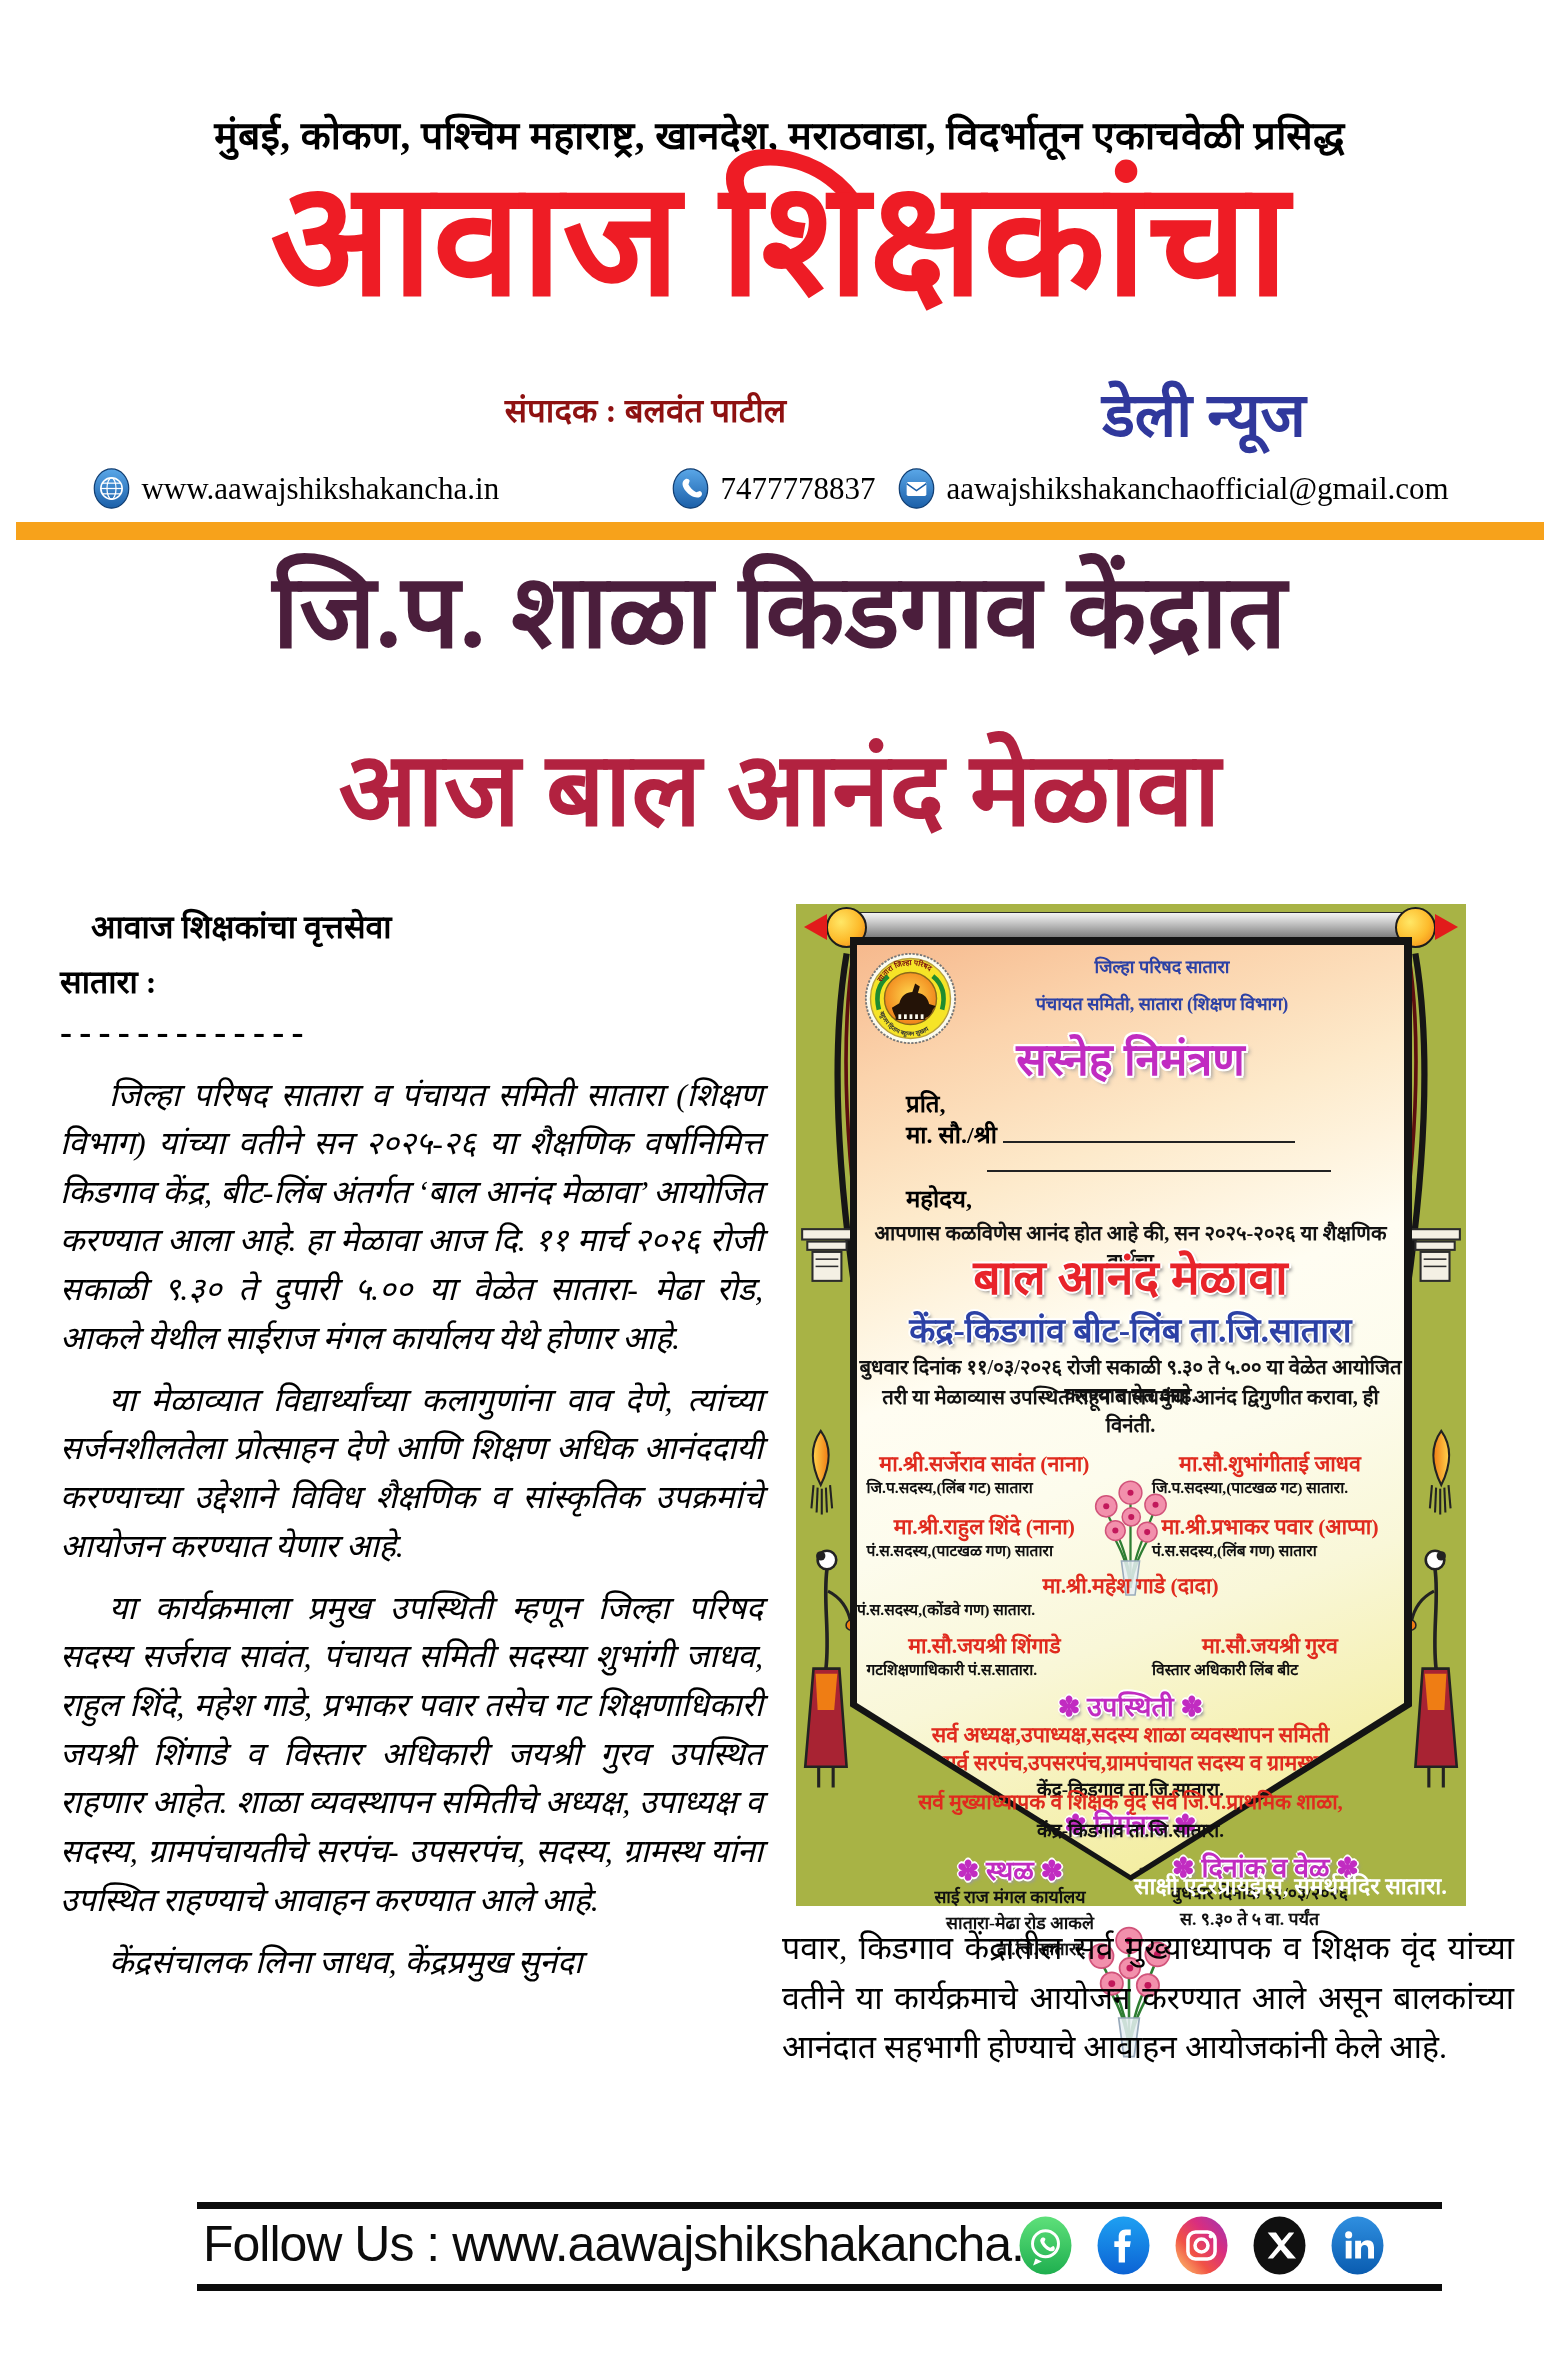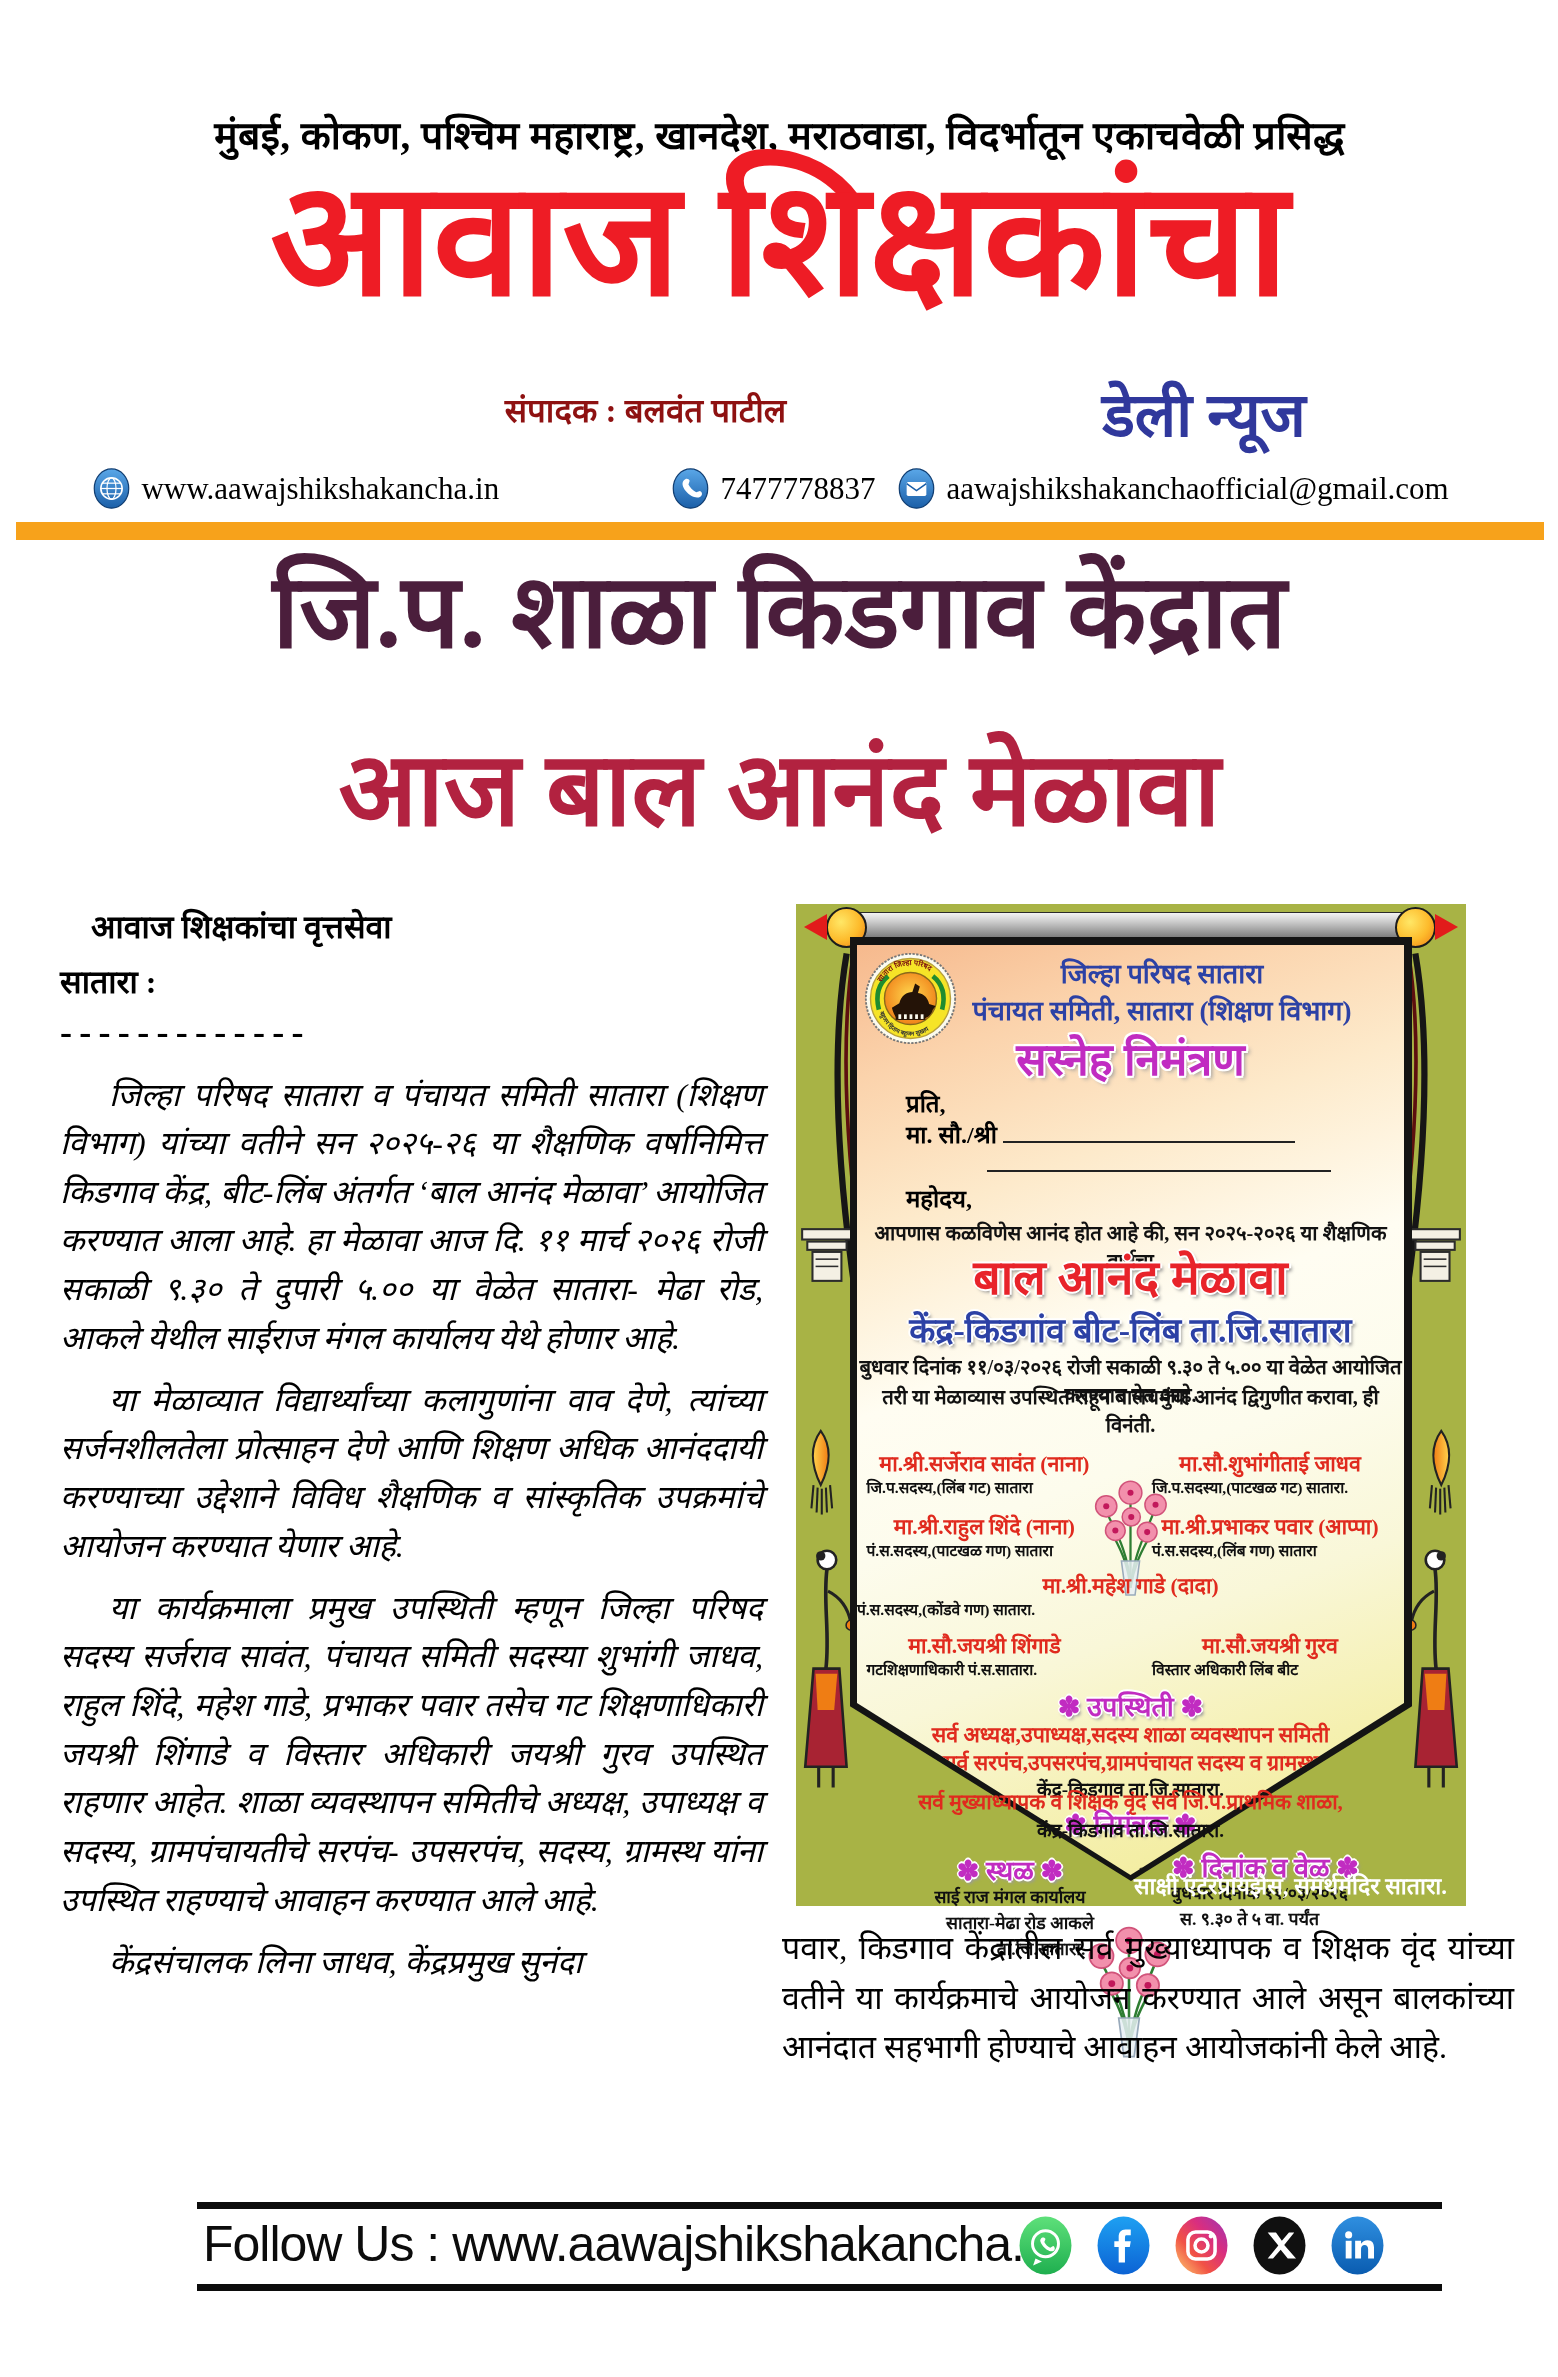--- a/index.html
+++ b/index.html
@@ -47,21 +47,21 @@
   .arrow.l { left:8.3px; border-right:23px solid #e21b1b; }
   .arrow.r { right:8.3px; border-left:23px solid #e21b1b; }
 
   .card-v-black { position:absolute; left:54px; top:33px; width:562px; height:944px; background:#141414;
                   clip-path:polygon(0 0,100% 0,100% 81.5%,50% 100%,0 81.5%); }
   .card-v-white { position:absolute; left:61px; top:41px; width:547px; height:930px;
                   background:linear-gradient(160deg,#f6b98d 0%,#fbd3ac 12%,#fdeacb 26%,#fffdf2 42%,#fdfced 55%,#f9f7d8 70%,#f5f0b0 85%,#f2ea90 100%);
                   clip-path:polygon(0 0,100% 0,100% 81.5%,50% 100%,0 81.5%); }
 
   .cw { position:absolute; width:100%; text-align:center; font-weight:bold; }
-  .org-line { color:#2c41a5; font-size:27px; padding-left:63px; }
+  .org-line { color:#2c41a5; font-size:18px; padding-left:63px; }
   .invite-title { font-size:45px; color:#c12cc1;
     text-shadow:-2.1px 0 #fff,2.1px 0 #fff,0 -2.1px #fff,0 2.1px #fff,-1.6px -1.6px #fff,1.6px 1.6px #fff,-1.6px 1.6px #fff,1.6px -1.6px #fff, 3.1px 3.1px 4.2px #9a9a9a; }
   .plain-l { position:absolute; left:49px; font-size:24px; font-weight:bold; text-align:left; }
   .uline { display:inline-block; border-bottom:2.1px solid #222; height:21px; }
   .intro-line { font-size:20.3px; color:#111; }
   .event-title { font-size:48px; color:#e8232a;
     text-shadow:-2.1px 0 #fff,2.1px 0 #fff,0 -2.1px #fff,0 2.1px #fff,2.6px 3.1px 3.6px #8d8d8d; }
   .event-scope { font-size:34px; color:#2c41a5;
     text-shadow:-2.1px 0 #fff,2.1px 0 #fff,0 -2.1px #fff,0 2.1px #fff,2.6px 3.1px 3.6px #8d8d8d; }
   .sched { font-size:20.3px; color:#111; }

